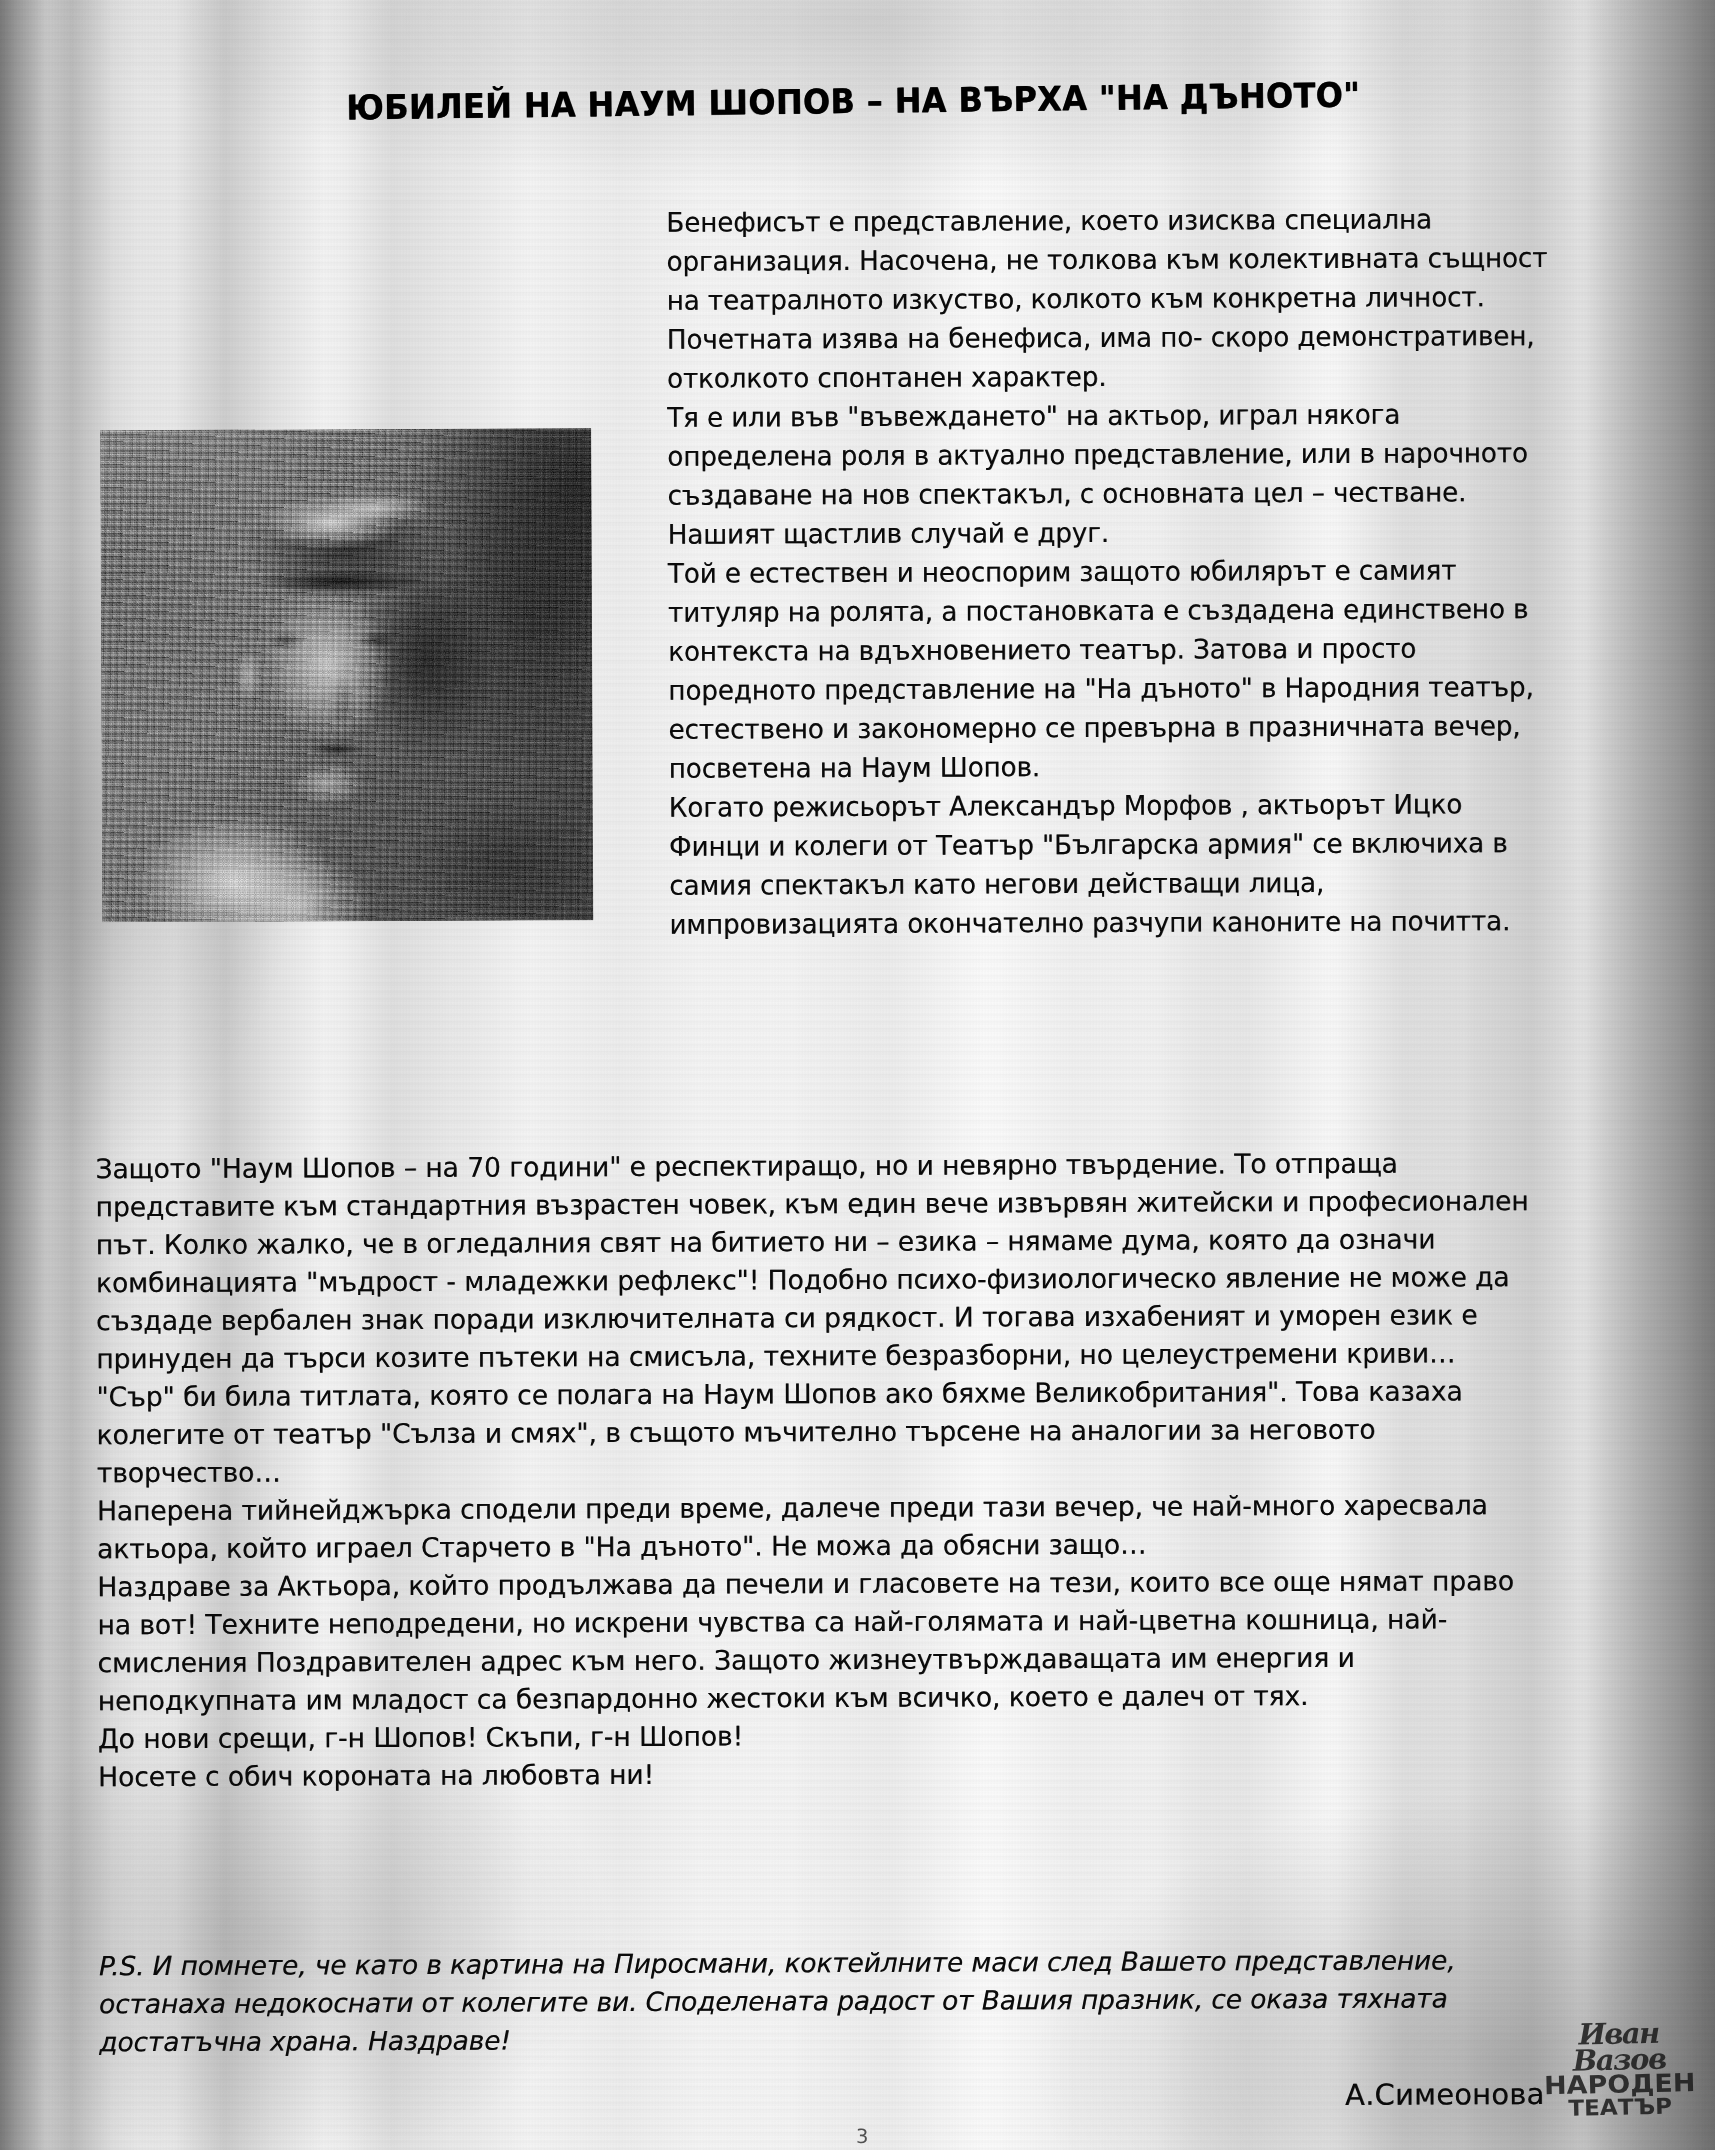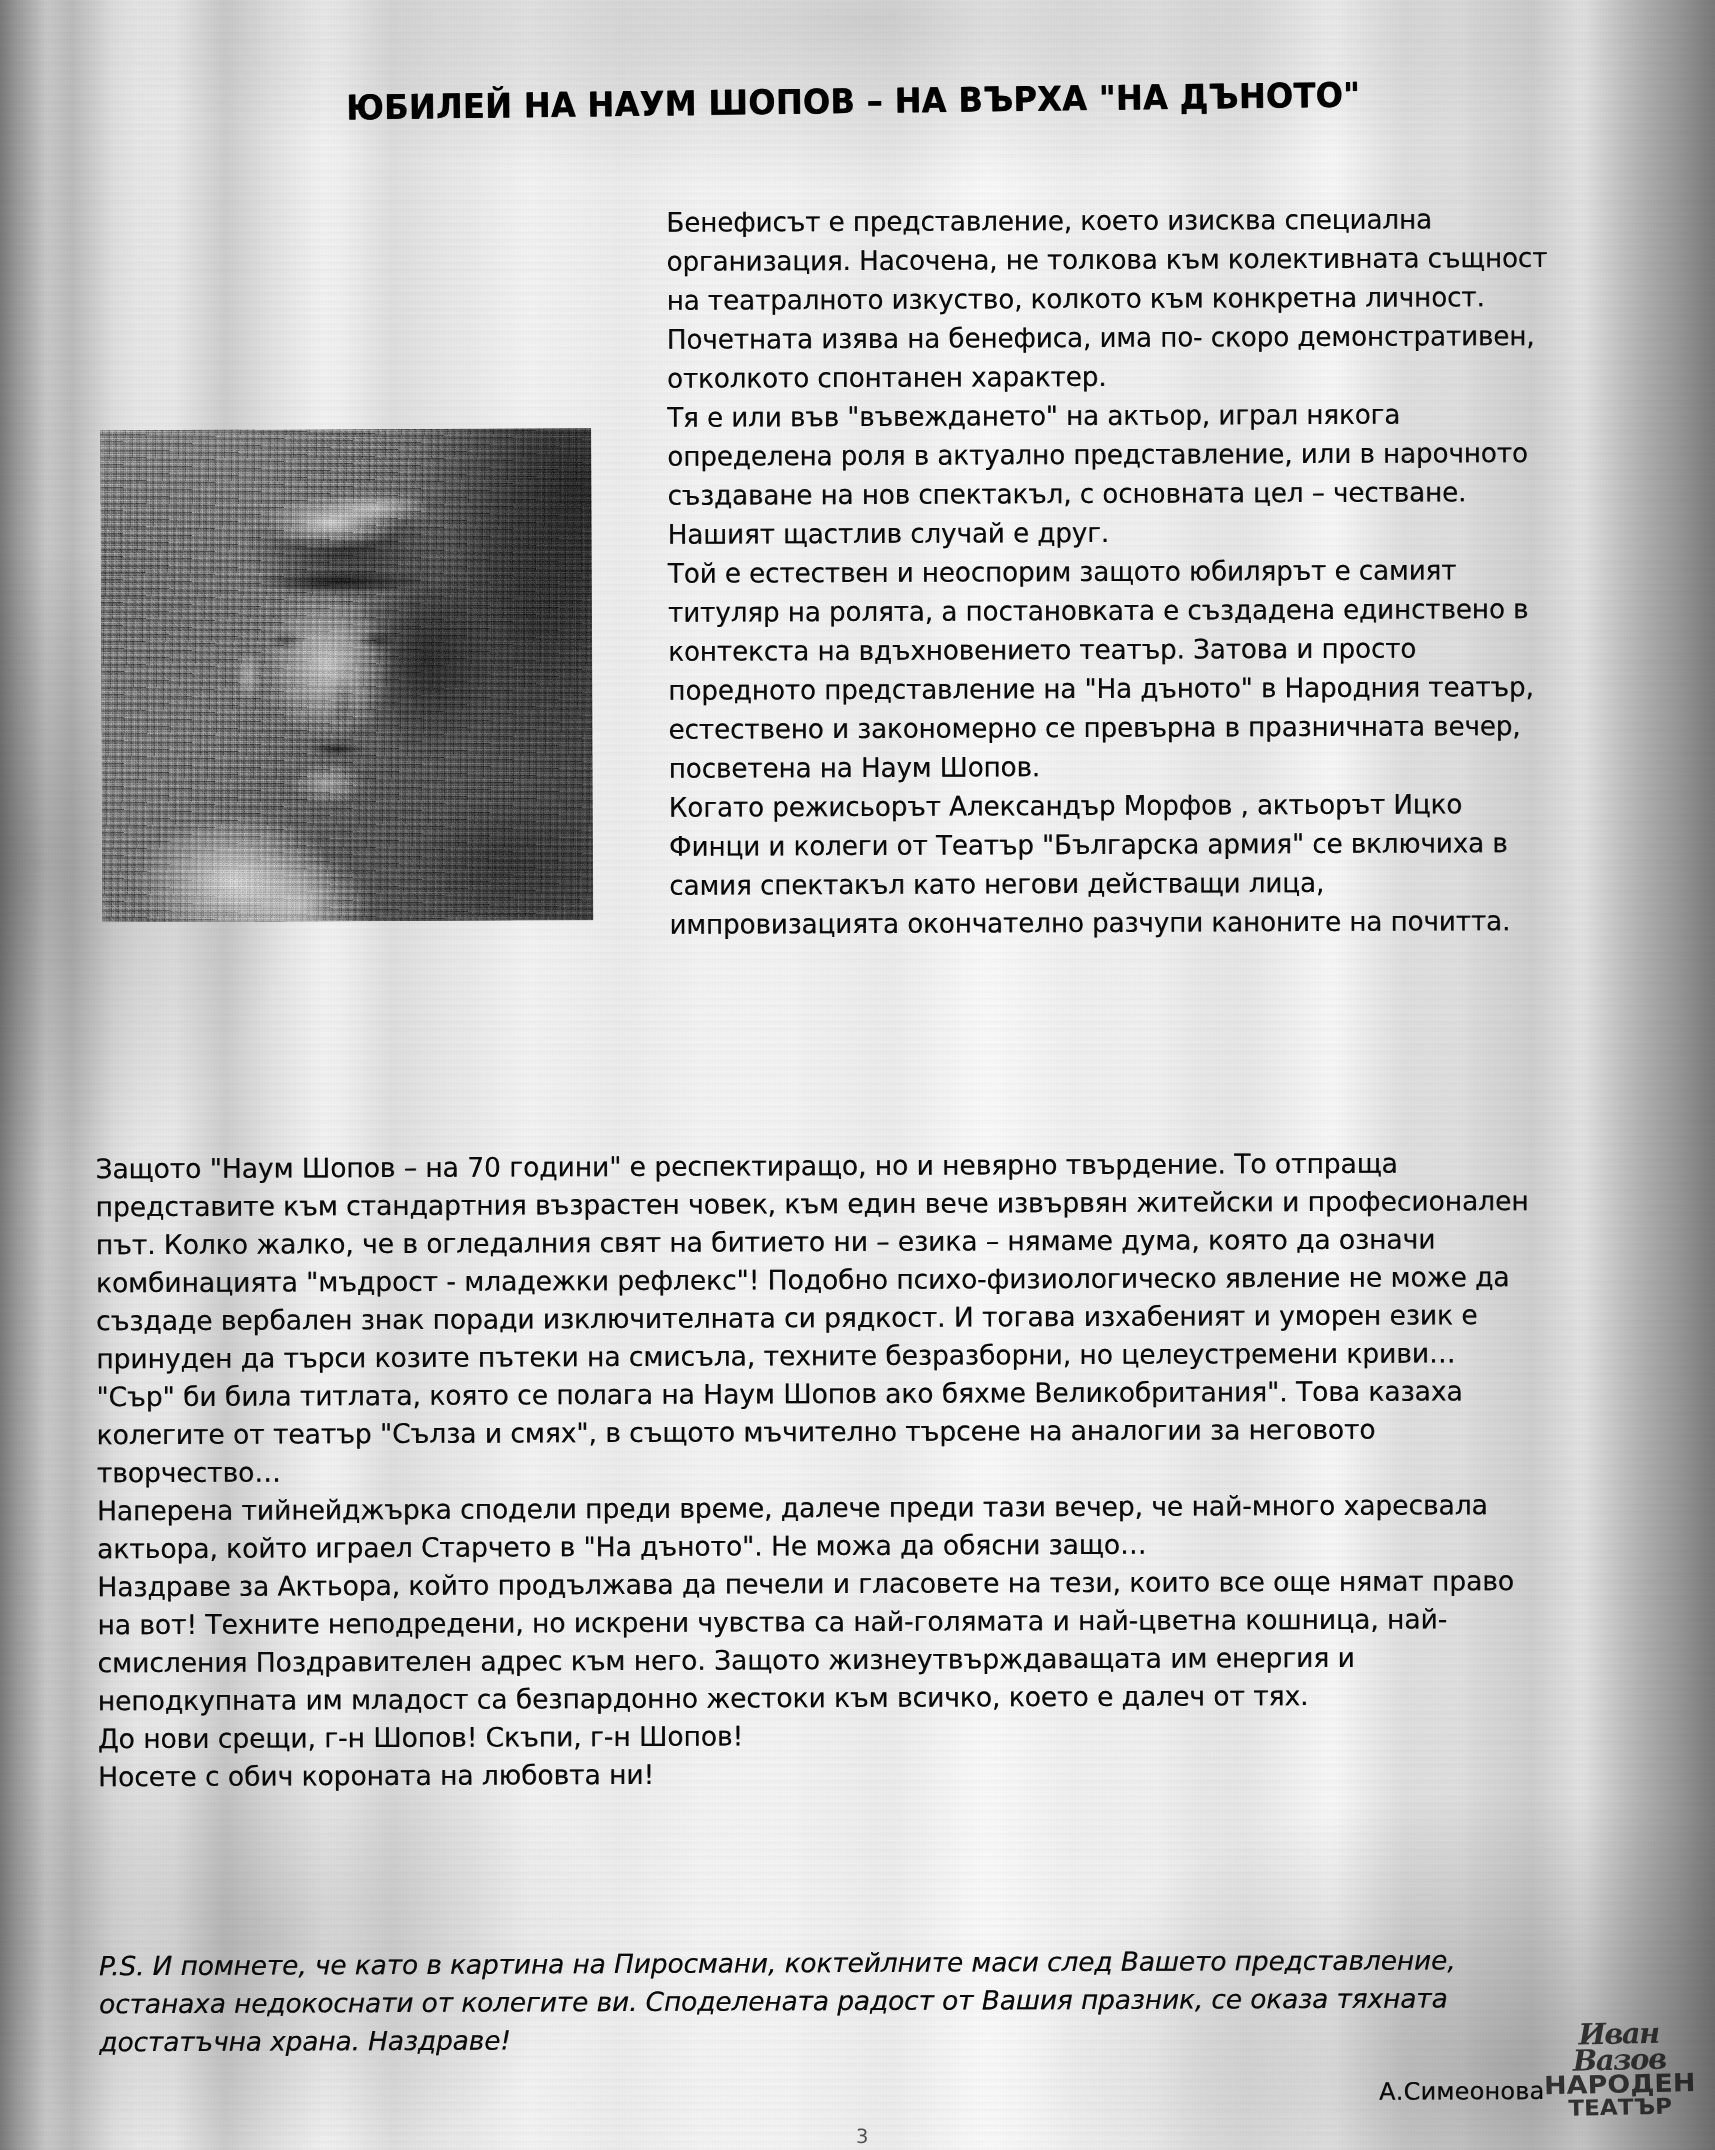--- a/index.html
+++ b/index.html
@@ -215,21 +215,21 @@
     line-height: 38px;
     letter-spacing: -0.1px;
     text-shadow: 0.4px 0 0 rgba(0,0,0,0.55);
   }
   .block-ps p { margin: 0; }
 
   .signature {
     position: absolute;
     right: 175px;
     top: 2080px;
-    font-size: 24px;
+    font-size: 29px;
     letter-spacing: 0.2px;
     text-shadow: 0.4px 0 0 rgba(0,0,0,0.55);
   }
 
   
   .logo {
     position: absolute;
     right: 16.6px;
     top: 2024px;
     width: 166px;

